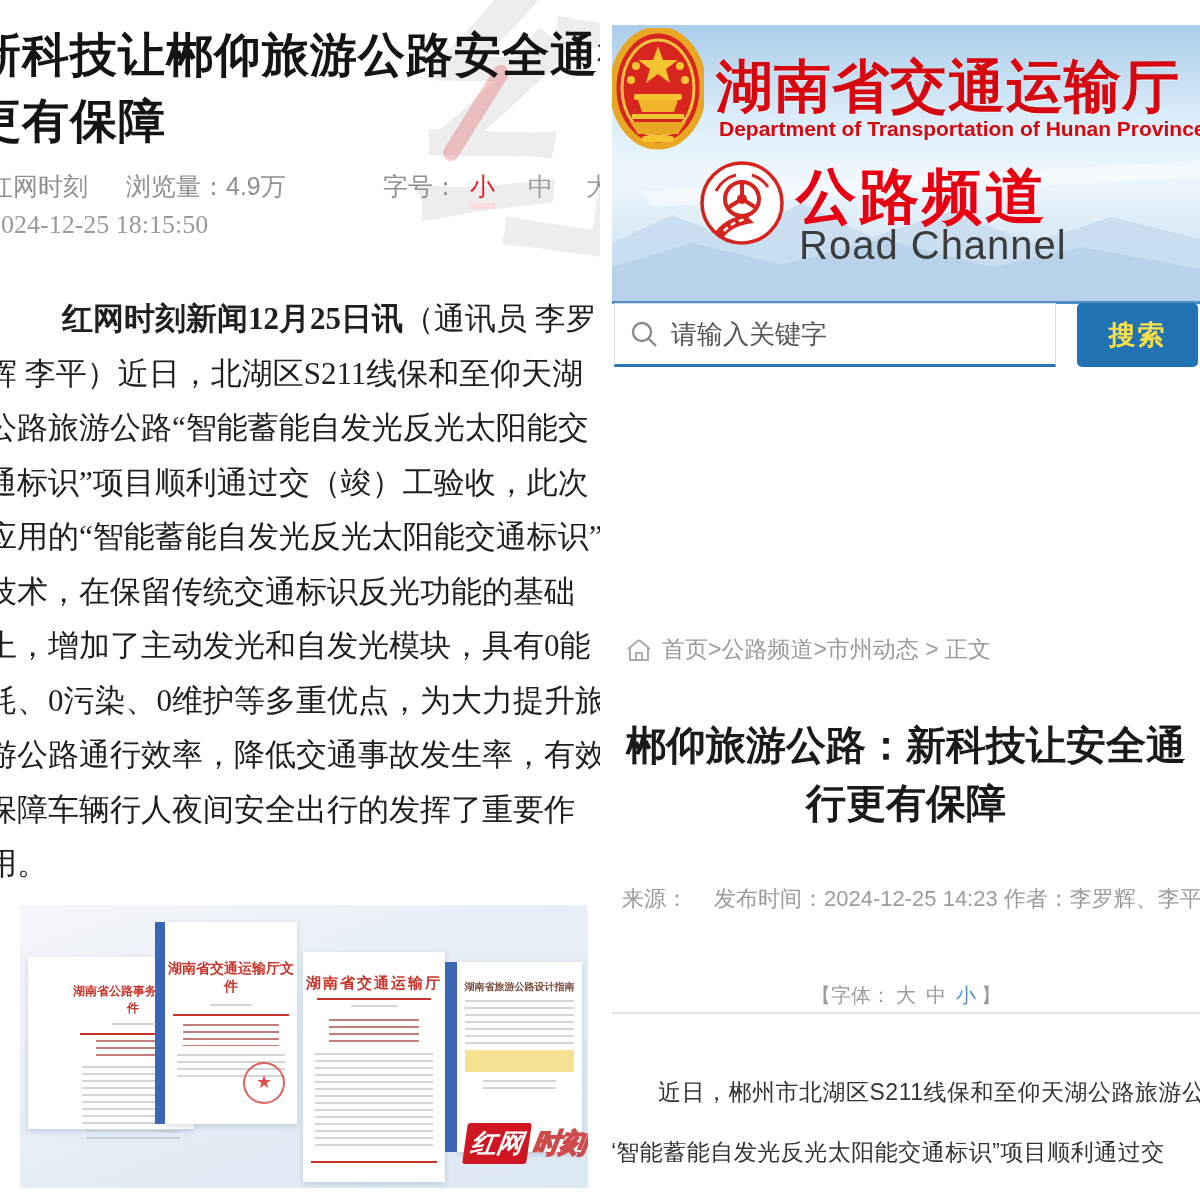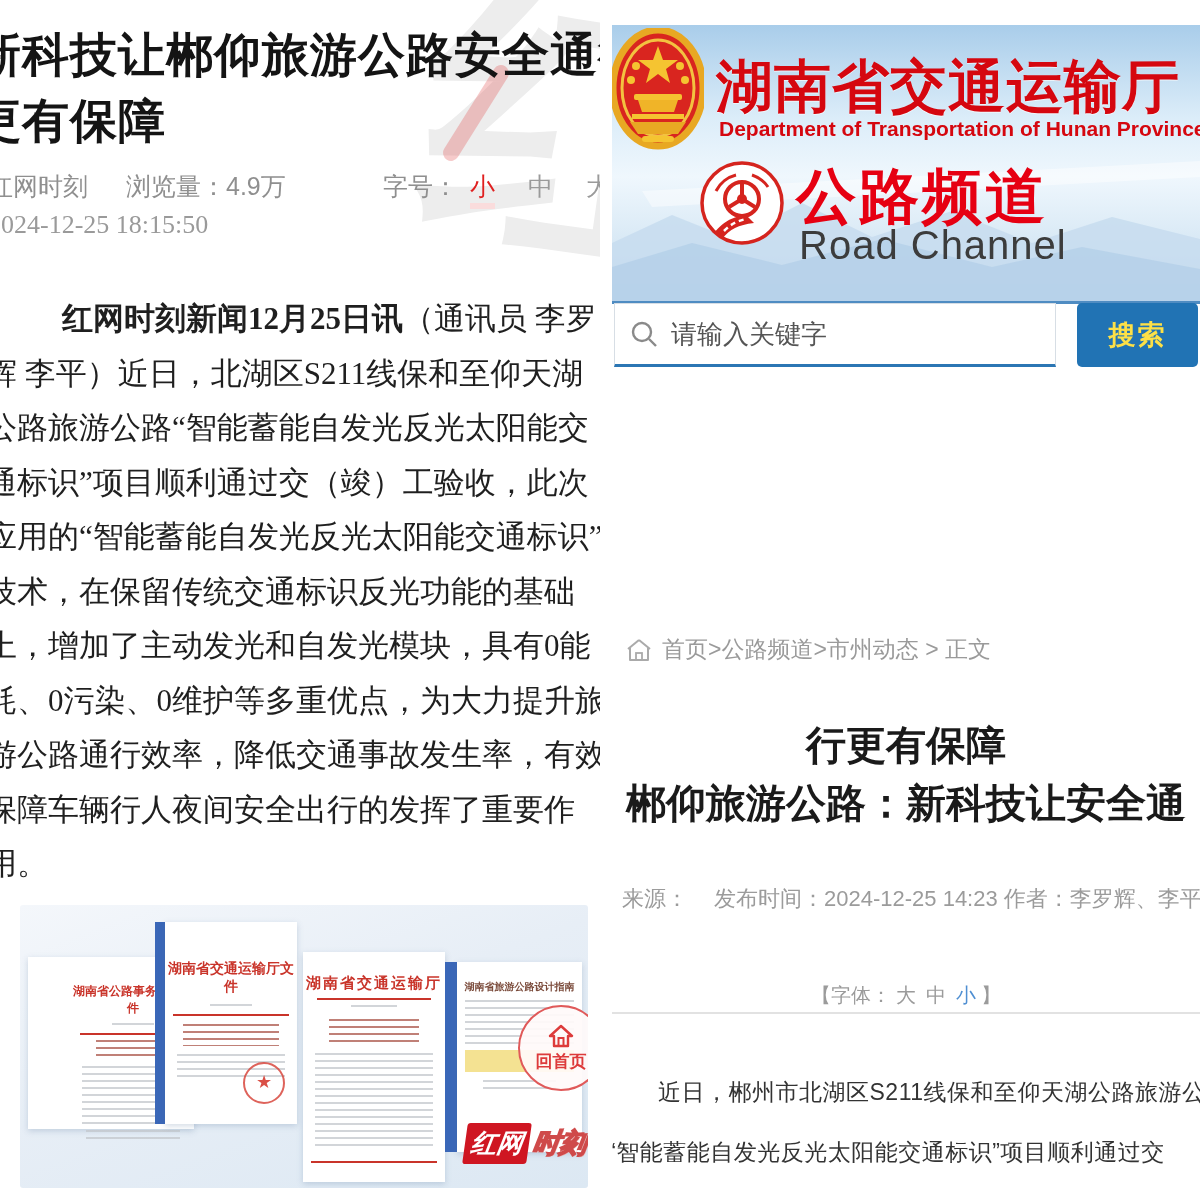--- a/index.html
+++ b/index.html
@@ -148,27 +148,20 @@
       <div class="tx" style="margin:10px 12px 0;height:96px;"></div>
       <div class="redrule" style="margin-top:12px;"></div>
     </div>
     <div class="spine" style="left:425px;top:57px;width:12px;height:190px;"></div>
     <div class="doc" style="left:437px;top:57px;width:125px;height:190px;">
       <div class="dtitle" style="font-size:10px;margin-top:18px;color:#7a4a3a;">湖南省旅游公路设计指南</div>
       <div class="tx" style="margin:6px 8px 0;height:46px;"></div>
       <div class="hl" style="margin:4px 8px 0;height:22px;"></div>
       <div class="tx" style="margin:8px 26px 0;height:12px;"></div>
     </div>
-    <div class="home-circle">
-      <svg width="26" height="24" viewBox="0 0 26 24">
-        <path d="M13 2 L24 12 H20 V22 H6 V12 H2 Z" fill="none" stroke="#dd3b3b" stroke-width="2.4" stroke-linejoin="round"></path>
-        <rect x="10.5" y="14" width="5" height="8" fill="none" stroke="#dd3b3b" stroke-width="2"></rect>
-      </svg>
-      <span class="hc-label">回首页</span>
-    </div>
     <div class="rednet-logo">
       <span class="p1">红网</span><span class="p2">时刻</span>
     </div>
   </div>
 </div>
 
 <div class="right-page">
 
   <div class="r-header">
     <svg class="mountains" width="588" height="150" viewBox="0 0 588 150">
@@ -224,22 +217,22 @@
   <div class="breadcrumb">
     <svg width="26" height="26" viewBox="0 0 26 26">
       <path d="M13 3 L24 12 M4 11 L4 23 H22 V11" fill="none" stroke="#aaaaaa" stroke-width="2" stroke-linejoin="round"></path>
       <path d="M13 3 L2 12" fill="none" stroke="#aaaaaa" stroke-width="2"></path>
       <rect x="10" y="16" width="6" height="7" fill="none" stroke="#aaaaaa" stroke-width="1.8"></rect>
     </svg>
     <span>首页&gt;公路频道&gt;市州动态 &gt; 正文</span>
   </div>
 
   <div class="r-title">
+    <div>郴仰旅游公路：新科技让安全通</div>
     <div>行更有保障</div>
-    <div>郴仰旅游公路：新科技让安全通</div>
   </div>
 
   <div class="r-meta">
     <span>来源：</span><span class="m-gap"></span><span>发布时间：</span><span>2024-12-25 14:23</span> <span>作者：</span><span>李罗辉、李平</span>
   </div>
 
   <div class="r-fontctl">
     <span>【字体：</span><span class="fs">大</span><span class="fs">中</span><span class="fs active">小</span><span>】</span>
   </div>
 

